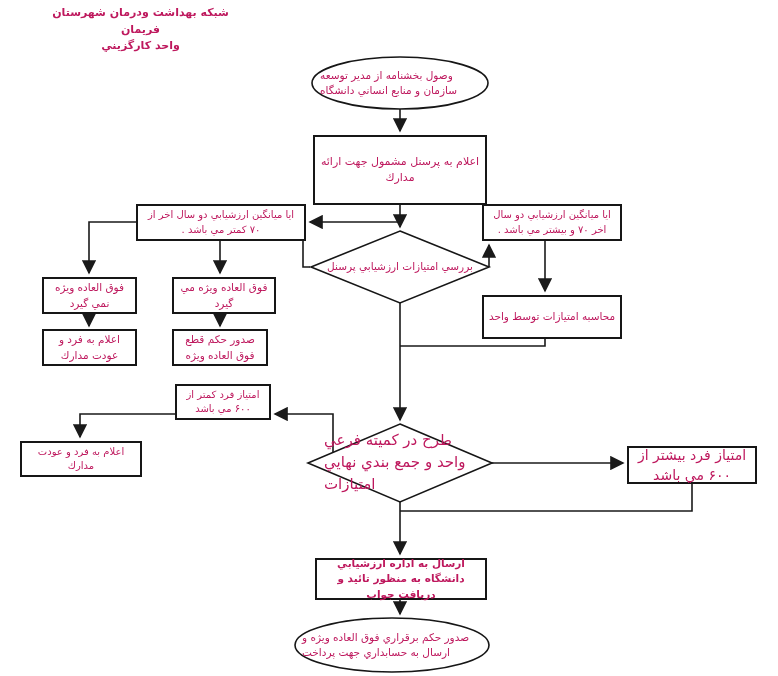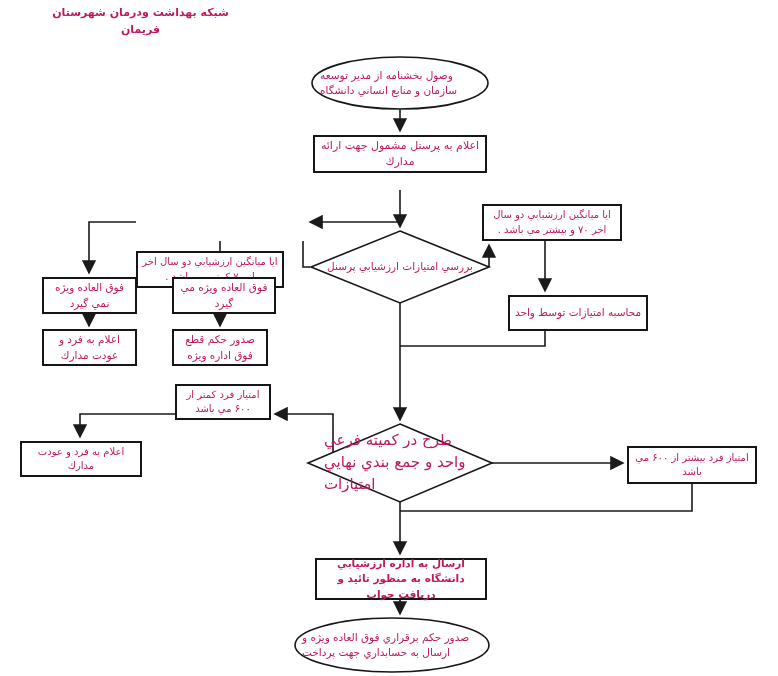--- a/index.html
+++ b/index.html
@@ -27,20 +27,21 @@
     direction:rtl;font-size:10.5px;line-height:1.45;box-sizing:border-box;
   }
 </style>
 </head>
 <body>
 
 <div class="canvas">
 
   <div class="org-block">
     <div>شبكه بهداشت ودرمان شهرستان فريمان</div>
+    <div>واحد كارگزيني</div>
   </div>
 
   <svg class="wires" width="778" height="676" viewBox="0 0 778 676">
     <defs>
       <marker id="arr" markerWidth="10" markerHeight="9" refX="8" refY="4.5" orient="auto">
         <path d="M0,0 L9,4.5 L0,9 z" fill="#1a1a1a"></path>
       </marker>
     </defs>
     <g stroke="#1a1a1a" stroke-width="1.6" fill="none">
 
@@ -85,37 +86,37 @@
     <polygon points="400,231 489,267 400,303 311,267" fill="#ffffff" stroke="#161616" stroke-width="1.6"></polygon>
     <polygon points="400,424 492,463 400,502 308,463" fill="#ffffff" stroke="#161616" stroke-width="1.6"></polygon>
     <ellipse cx="392" cy="645" rx="97" ry="27" fill="#ffffff" stroke="#161616" stroke-width="1.6"></ellipse>
   </svg>
 
   <div class="overlay" style="left:320px;top:60px;width:160px;height:46px;font-size:10.5px;">وصول بخشنامه از مدير توسعه سازمان و منابع انساني دانشگاه</div>
   <div class="overlay" style="left:318px;top:259px;width:164px;height:16px;font-size:10.5px;">بررسي امتيازات ارزشيابي پرسنل</div>
   <div class="overlay" style="left:324px;top:447px;width:152px;height:32px;font-size:15px;">طرح در كميته فرعي واحد و جمع بندي نهايي امتيازات</div>
   <div class="overlay" style="left:302px;top:629px;width:180px;height:32px;font-size:10.5px;">صدور حكم برقراري فوق العاده ويژه و ارسال به حسابداري جهت پرداخت</div>
 
-  <div class="node" style="left:313px;top:135px;width:174px;height:38px;font-size:11px;">اعلام به پرسنل مشمول جهت ارائه مدارك</div>
+  <div class="node" style="left:313px;top:135px;width:174px;height:70px;font-size:11px;">اعلام به پرسنل مشمول جهت ارائه مدارك</div>
 
-  <div class="node" style="left:136px;top:204px;width:148px;height:37px;font-size:10px;margin-top:47px;">ايا ميانگين ارزشيابي دو سال اخر از ۷۰ كمتر مي باشد .</div>
+  <div class="node" style="left:136px;top:204px;width:170px;height:37px;font-size:10px;">ايا ميانگين ارزشيابي دو سال اخر از ۷۰ كمتر مي باشد .</div>
 
   <div class="node" style="left:482px;top:204px;width:140px;height:37px;font-size:10px;">ايا ميانگين ارزشيابي دو سال اخر ۷۰ و بيشتر مي باشد .</div>
 
   <div class="node" style="left:42px;top:277px;width:95px;height:37px;font-size:10.5px;">فوق العاده ويژه نمي گيرد</div>
 
   <div class="node" style="left:42px;top:329px;width:95px;height:37px;font-size:10.5px;">اعلام به فرد و عودت مدارك</div>
 
   <div class="node" style="left:172px;top:277px;width:104px;height:37px;font-size:10.5px;">فوق العاده ويژه مي گيرد</div>
 
-  <div class="node" style="left:172px;top:329px;width:96px;height:37px;font-size:10.5px;">صدور حكم قطع فوق اداره ويژه</div>
+  <div class="node" style="left:172px;top:329px;width:96px;height:37px;font-size:10.5px;">صدور حكم قطع فوق العاده ويژه</div>
 
-  <div class="node" style="left:482px;top:295px;width:140px;height:36px;font-size:10.5px;margin-left:26px;">محاسبه امتيازات توسط واحد</div>
+  <div class="node" style="left:482px;top:295px;width:140px;height:44px;font-size:10.5px;">محاسبه امتيازات توسط واحد</div>
 
   <div class="node" style="left:175px;top:384px;width:96px;height:36px;font-size:10px;">امتياز فرد كمتر از ۶۰۰ مي باشد</div>
 
   <div class="node" style="left:20px;top:441px;width:122px;height:36px;font-size:10px;">اعلام به فرد و عودت مدارك</div>
 
-  <div class="node" style="left:627px;top:446px;width:130px;height:38px;font-size:10px;">امتياز فرد بيشتر از ۶۰۰ مي باشد</div>
+  <div class="node" style="left:627px;top:446px;width:130px;height:38px;font-size:14px;">امتياز فرد بيشتر از ۶۰۰ مي باشد</div>
 
   <div class="node" style="left:315px;top:558px;width:172px;height:42px;font-size:10.5px;font-weight:bold;">ارسال به اداره ارزشيابي دانشگاه به منظور تائيد و دريافت جواب</div>
 
 </div>
 
 </body></html>

